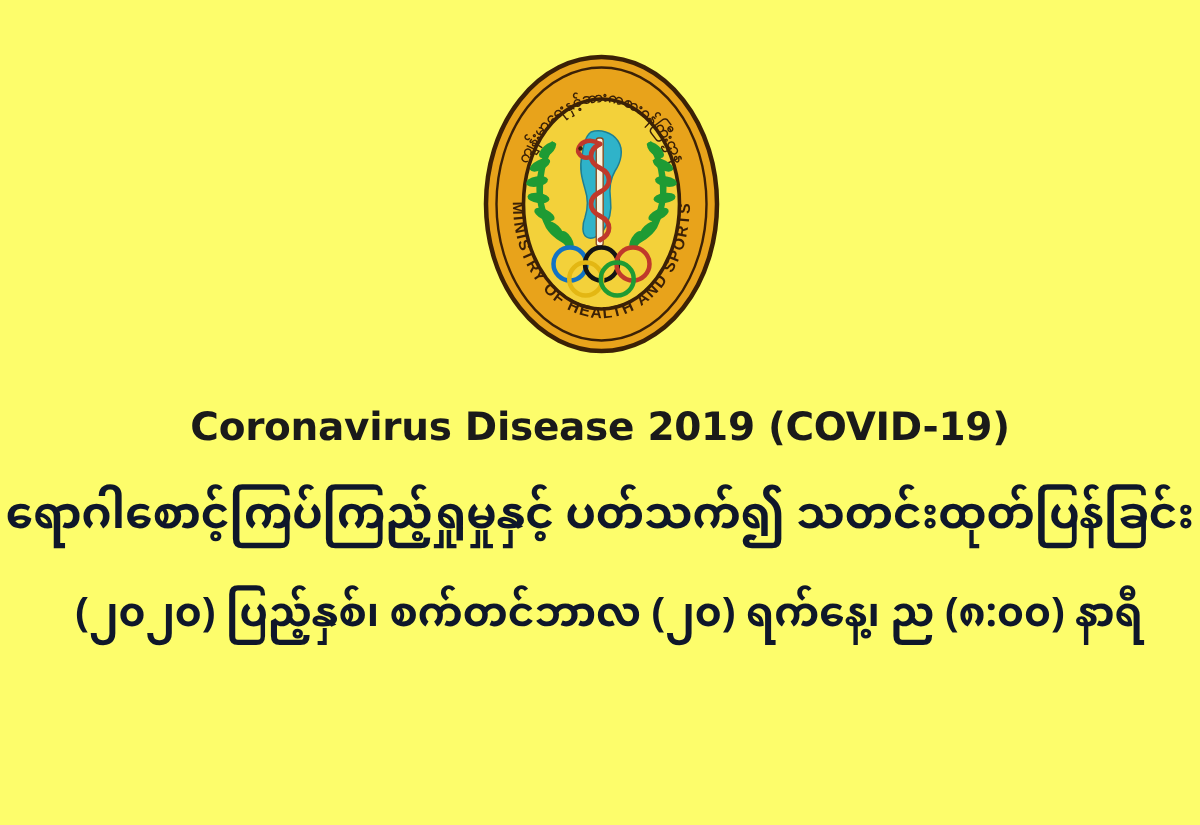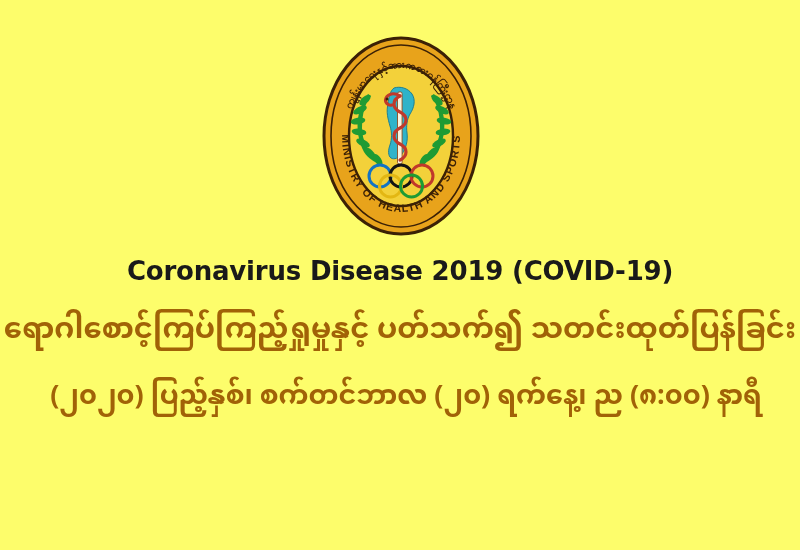--- a/index.html
+++ b/index.html
@@ -30,38 +30,38 @@
     top: 36px;
     width: 158px;
     height: 200px;
   }
   #seal-wrap svg { display: block; width: 158px; height: 200px; }
 
   
   #text-block {
     position: absolute;
     left: 0;
-    top: 254px;
+    top: 268px;
     width: 800px;
     text-align: center;
   }
   .line-en {
     font-family: "DejaVu Sans", "Liberation Sans", sans-serif;
     font-weight: bold;
     font-size: 26px;
     letter-spacing: -0.2px;
     color: #1a1a1a;
     line-height: 34px;
     margin: 0;
     white-space: nowrap;
   }
   .line-mm {
     font-family: "Noto Sans Myanmar", "Padauk", "Myanmar Text", "DejaVu Sans", sans-serif;
     font-weight: bold;
-    color: #a16207;
+    color: #0f172a;
     margin: 0;
     white-space: nowrap;
   }
   #line-mm-1 {
     font-size: 29px;
     line-height: 56px;
     margin-top: 16px;
   }
   #line-mm-2 {
     font-size: 27px;

